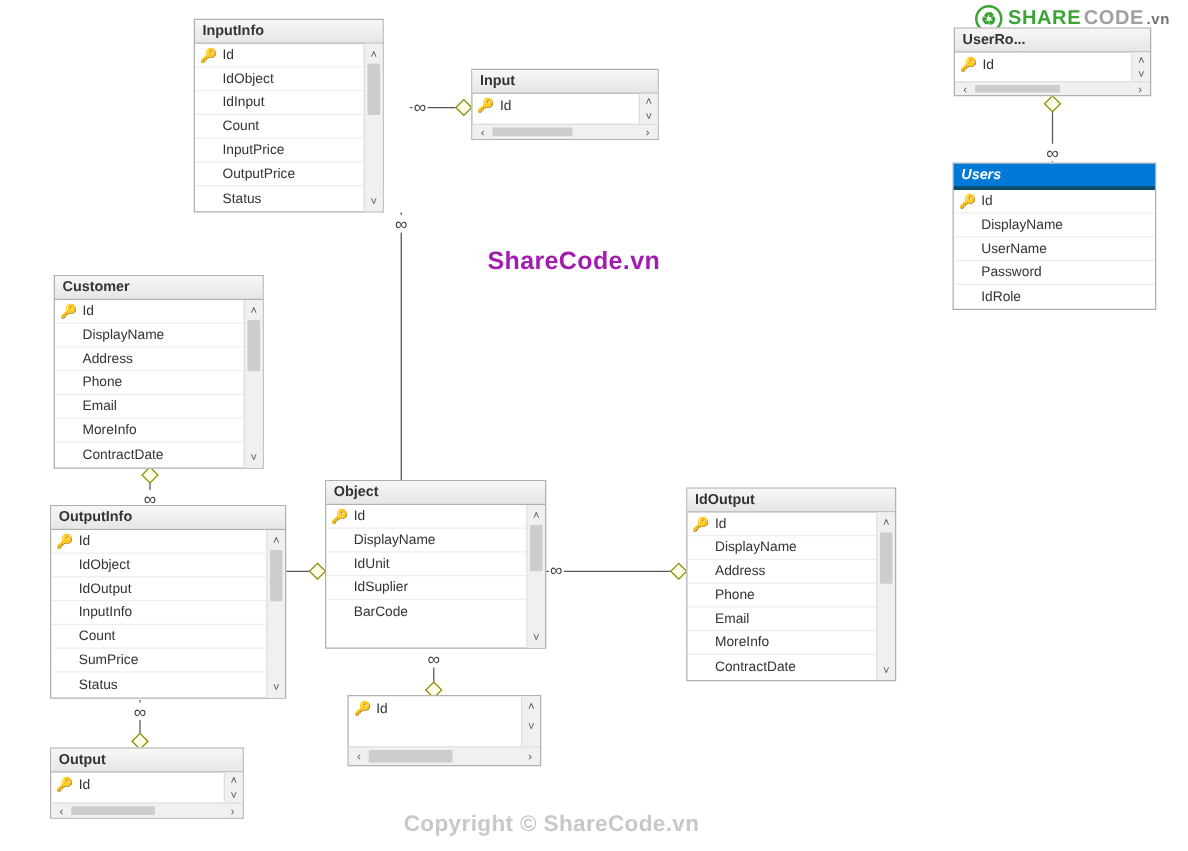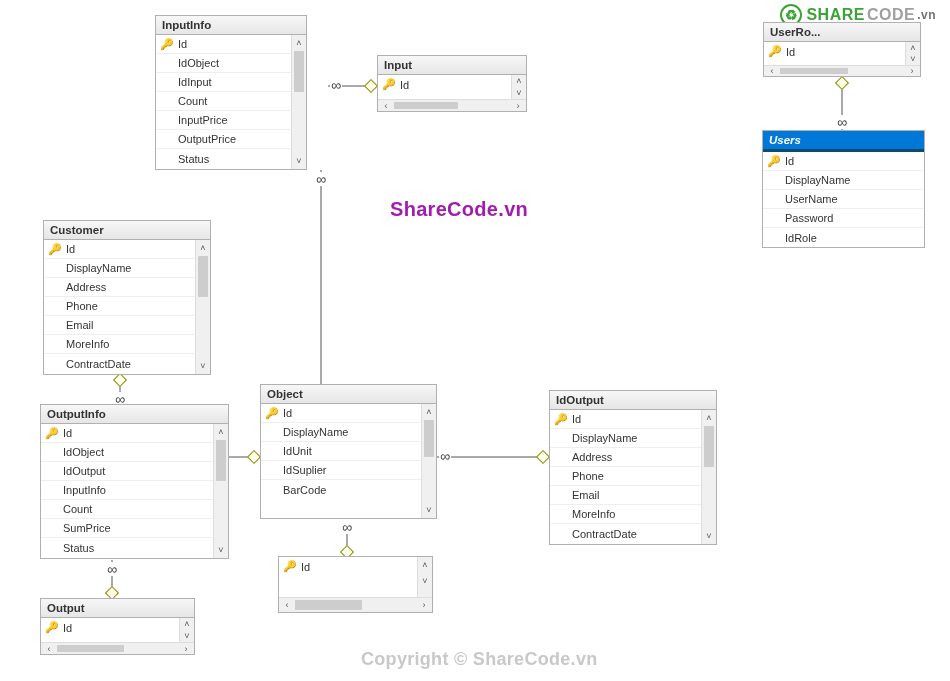--- a/index.html
+++ b/index.html
@@ -161,21 +161,20 @@
     text-shadow: 0 1px 0 #fff;
   }
   .wm2 {
     position: absolute;
     left: 323px; top: 649px;
     font-size: 18px;
     font-weight: 600;
     color: #c8c8c8;
     letter-spacing: .3px;
     text-shadow: 0 1px 0 #fff;
-    margin-left: 38px;
   }
   .logo {
     position: absolute;
     right: 14px;
     top: 4px;
     display: flex;
     align-items: center;
     gap: 2px;
     font-weight: 700;
     font-size: 16px;

